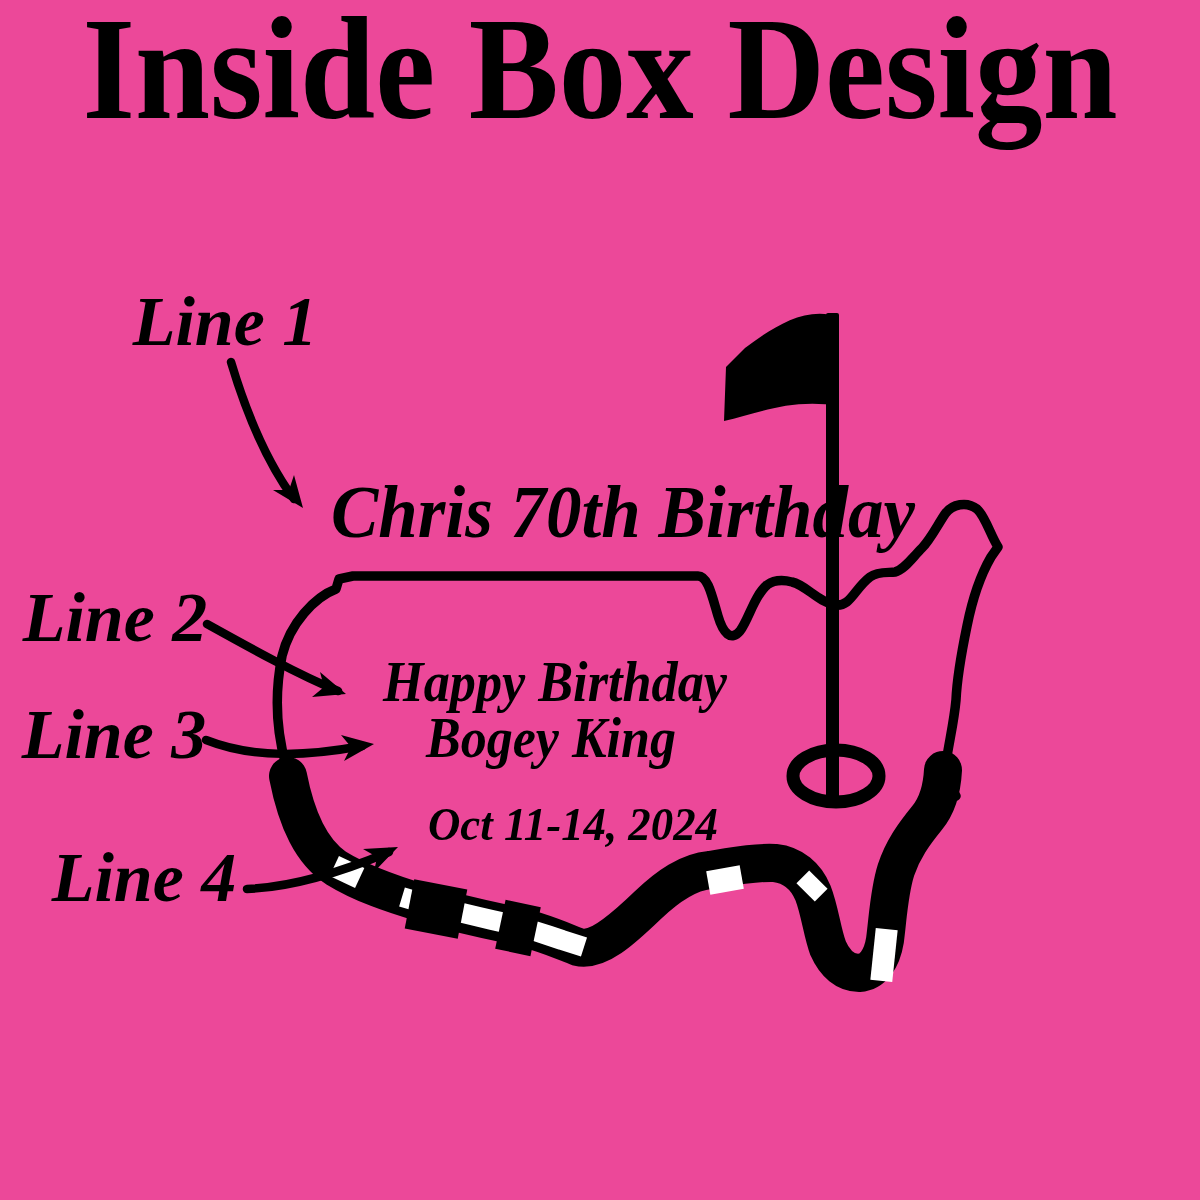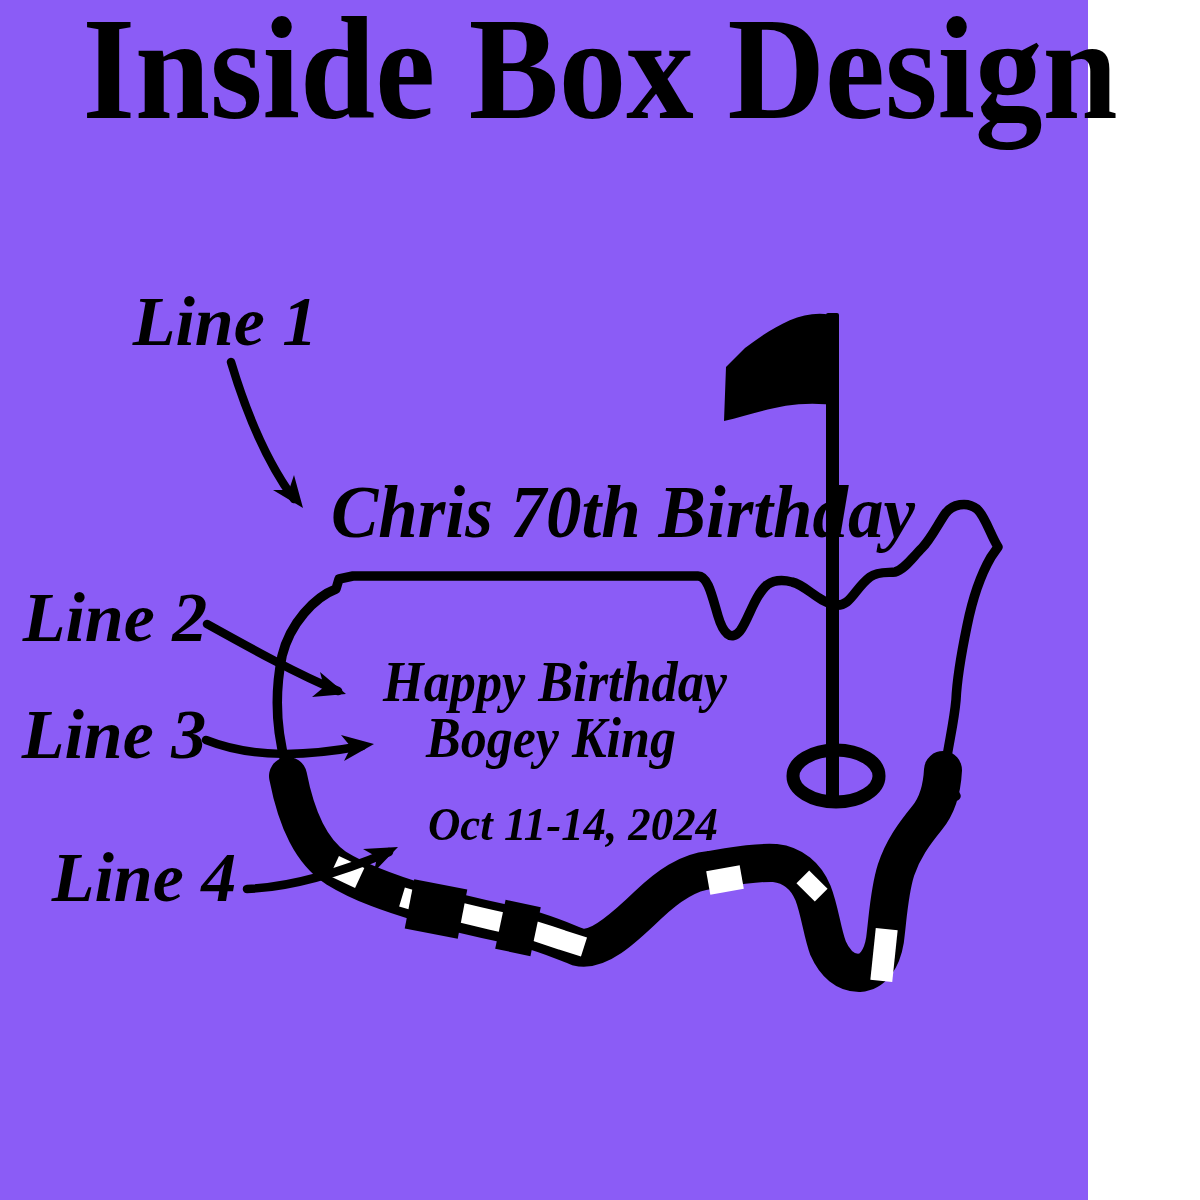--- a/index.html
+++ b/index.html
@@ -5,23 +5,23 @@
   html, body {
     margin: 0;
     padding: 0;
     background: #ffffff;
     width: 1200px;
     height: 1200px;
     overflow: hidden;
   }
   .stage {
     position: relative;
-    width: 1088px;
+    width: 1200px;
     height: 1200px;
-    background: #8b5cf6;
+    background: #ec4899;
   }
   svg { display: block; }
   .t-serif {
     font-family: "Liberation Serif", serif;
   }
   .title-text {
     font-weight: bold;
     font-size: 146px;
     fill: #000000;
   }

